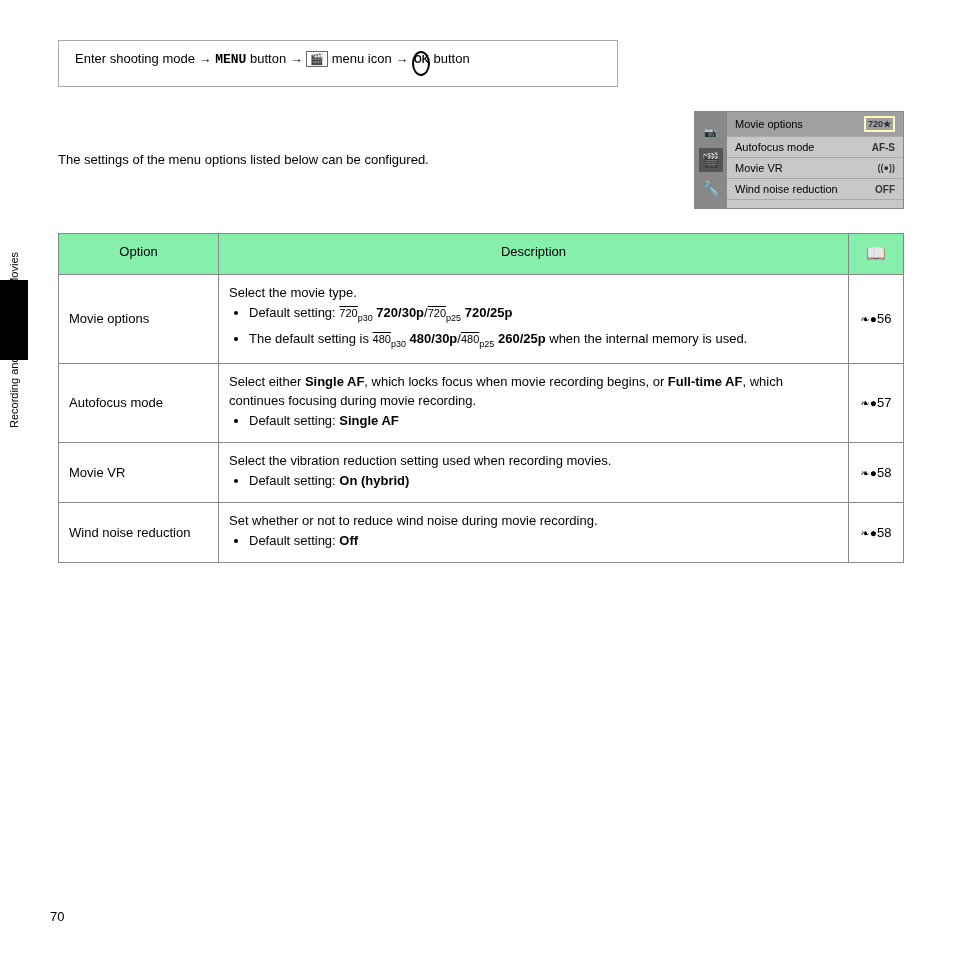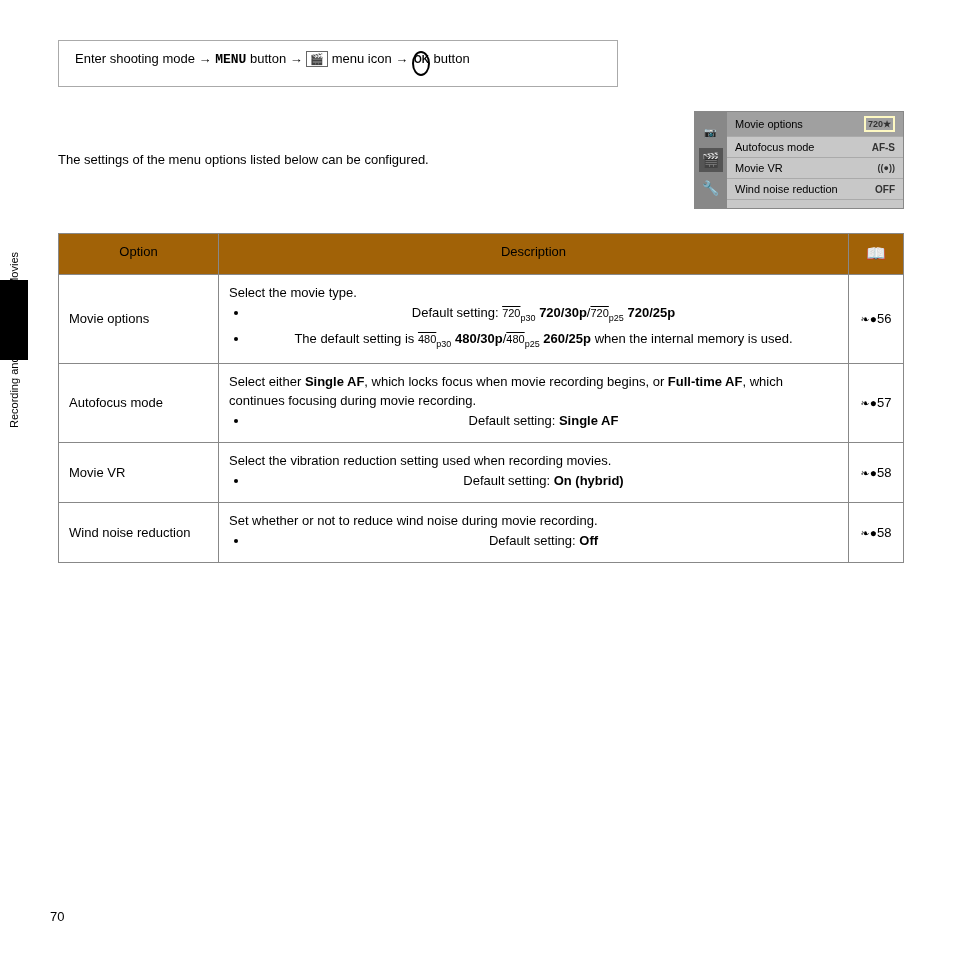--- a/index.html
+++ b/index.html
@@ -158,21 +158,21 @@
     }
     .options-table th,
     .options-table td {
       border: 1px solid #888;
       padding: 8px 10px;
       vertical-align: top;
       font-size: 13px;
       line-height: 1.5;
     }
     .options-table thead th {
-      background: #a16207;
+      background: #86efac;
       font-weight: normal;
       font-size: 13px;
     }
     .options-table thead th:first-child {
       width: 160px;
       text-align: center;
     }
     .options-table thead th:nth-child(2) {
       text-align: center;
     }
@@ -208,21 +208,20 @@
       position: absolute;
       bottom: 30px;
       left: 50px;
       font-size: 13px;
     }
 
     ul {
       list-style: disc;
       margin-left: 20px;
       padding: 0;
-      text-align: center;
     }
     ul li {
       margin-bottom: 4px;
     }
 
     .icon-circle-ok {
       display: inline-block;
       border: 2px solid #000;
       border-radius: 50%;
       width: 18px;

